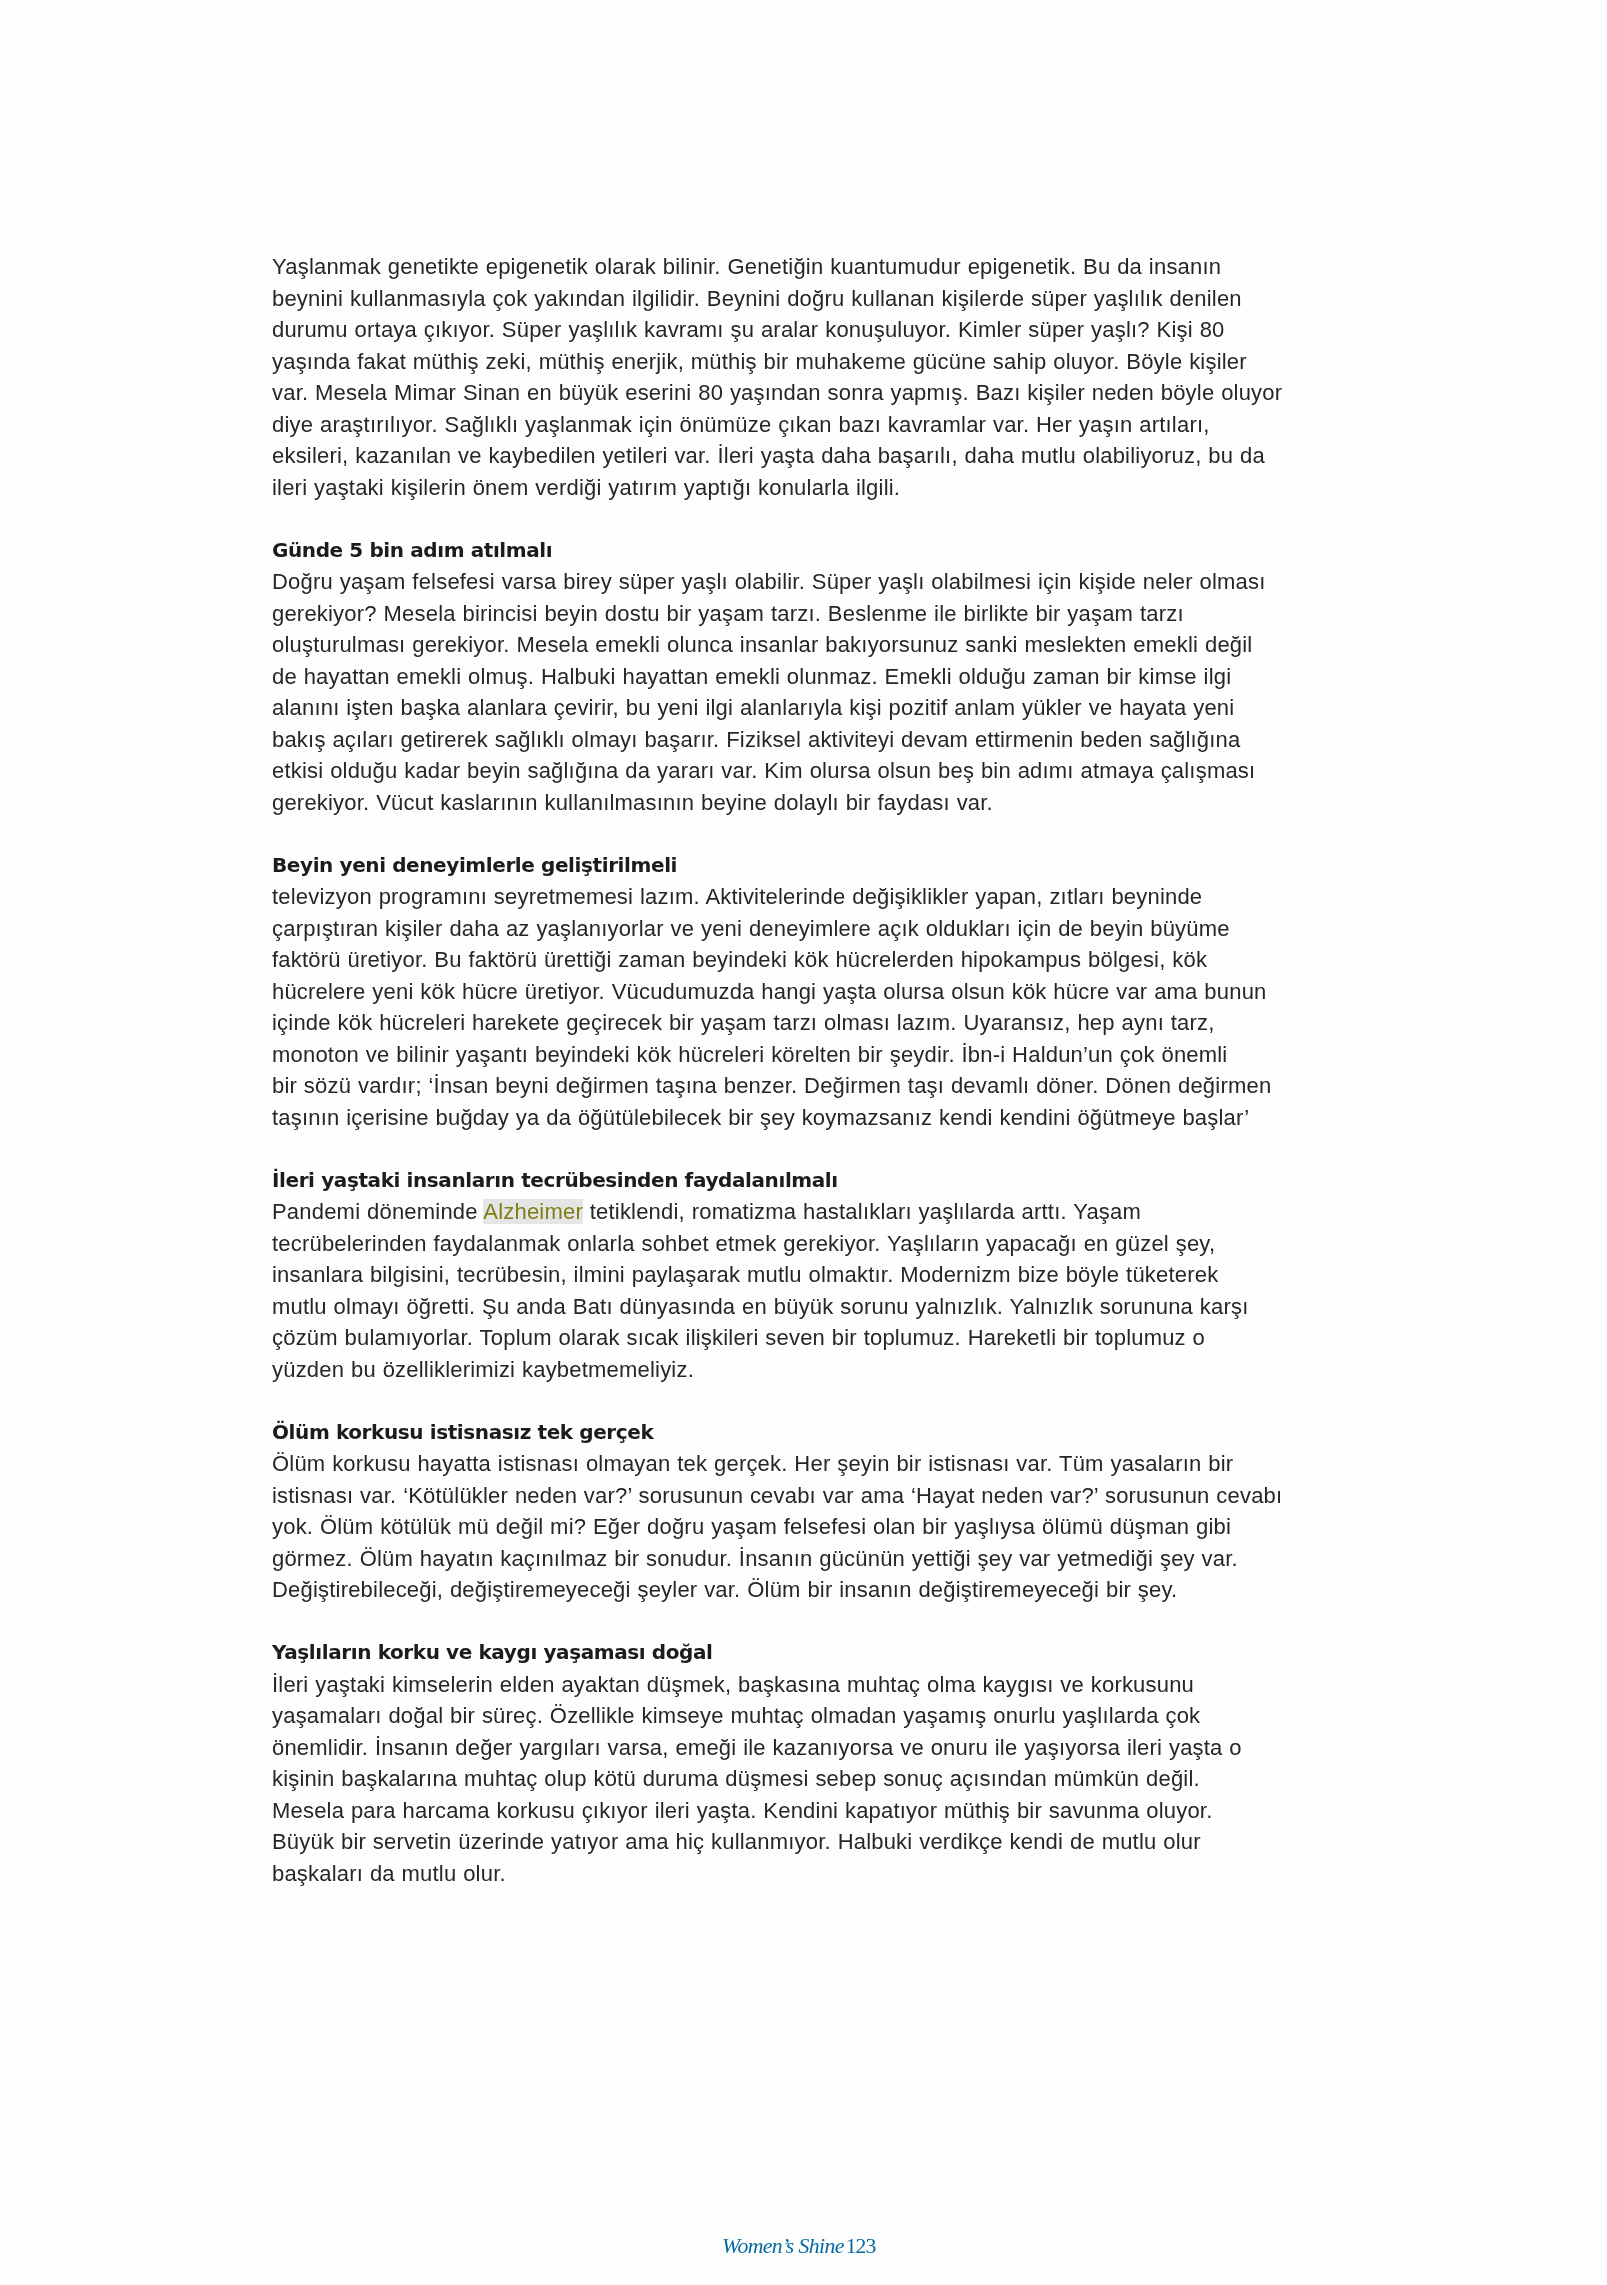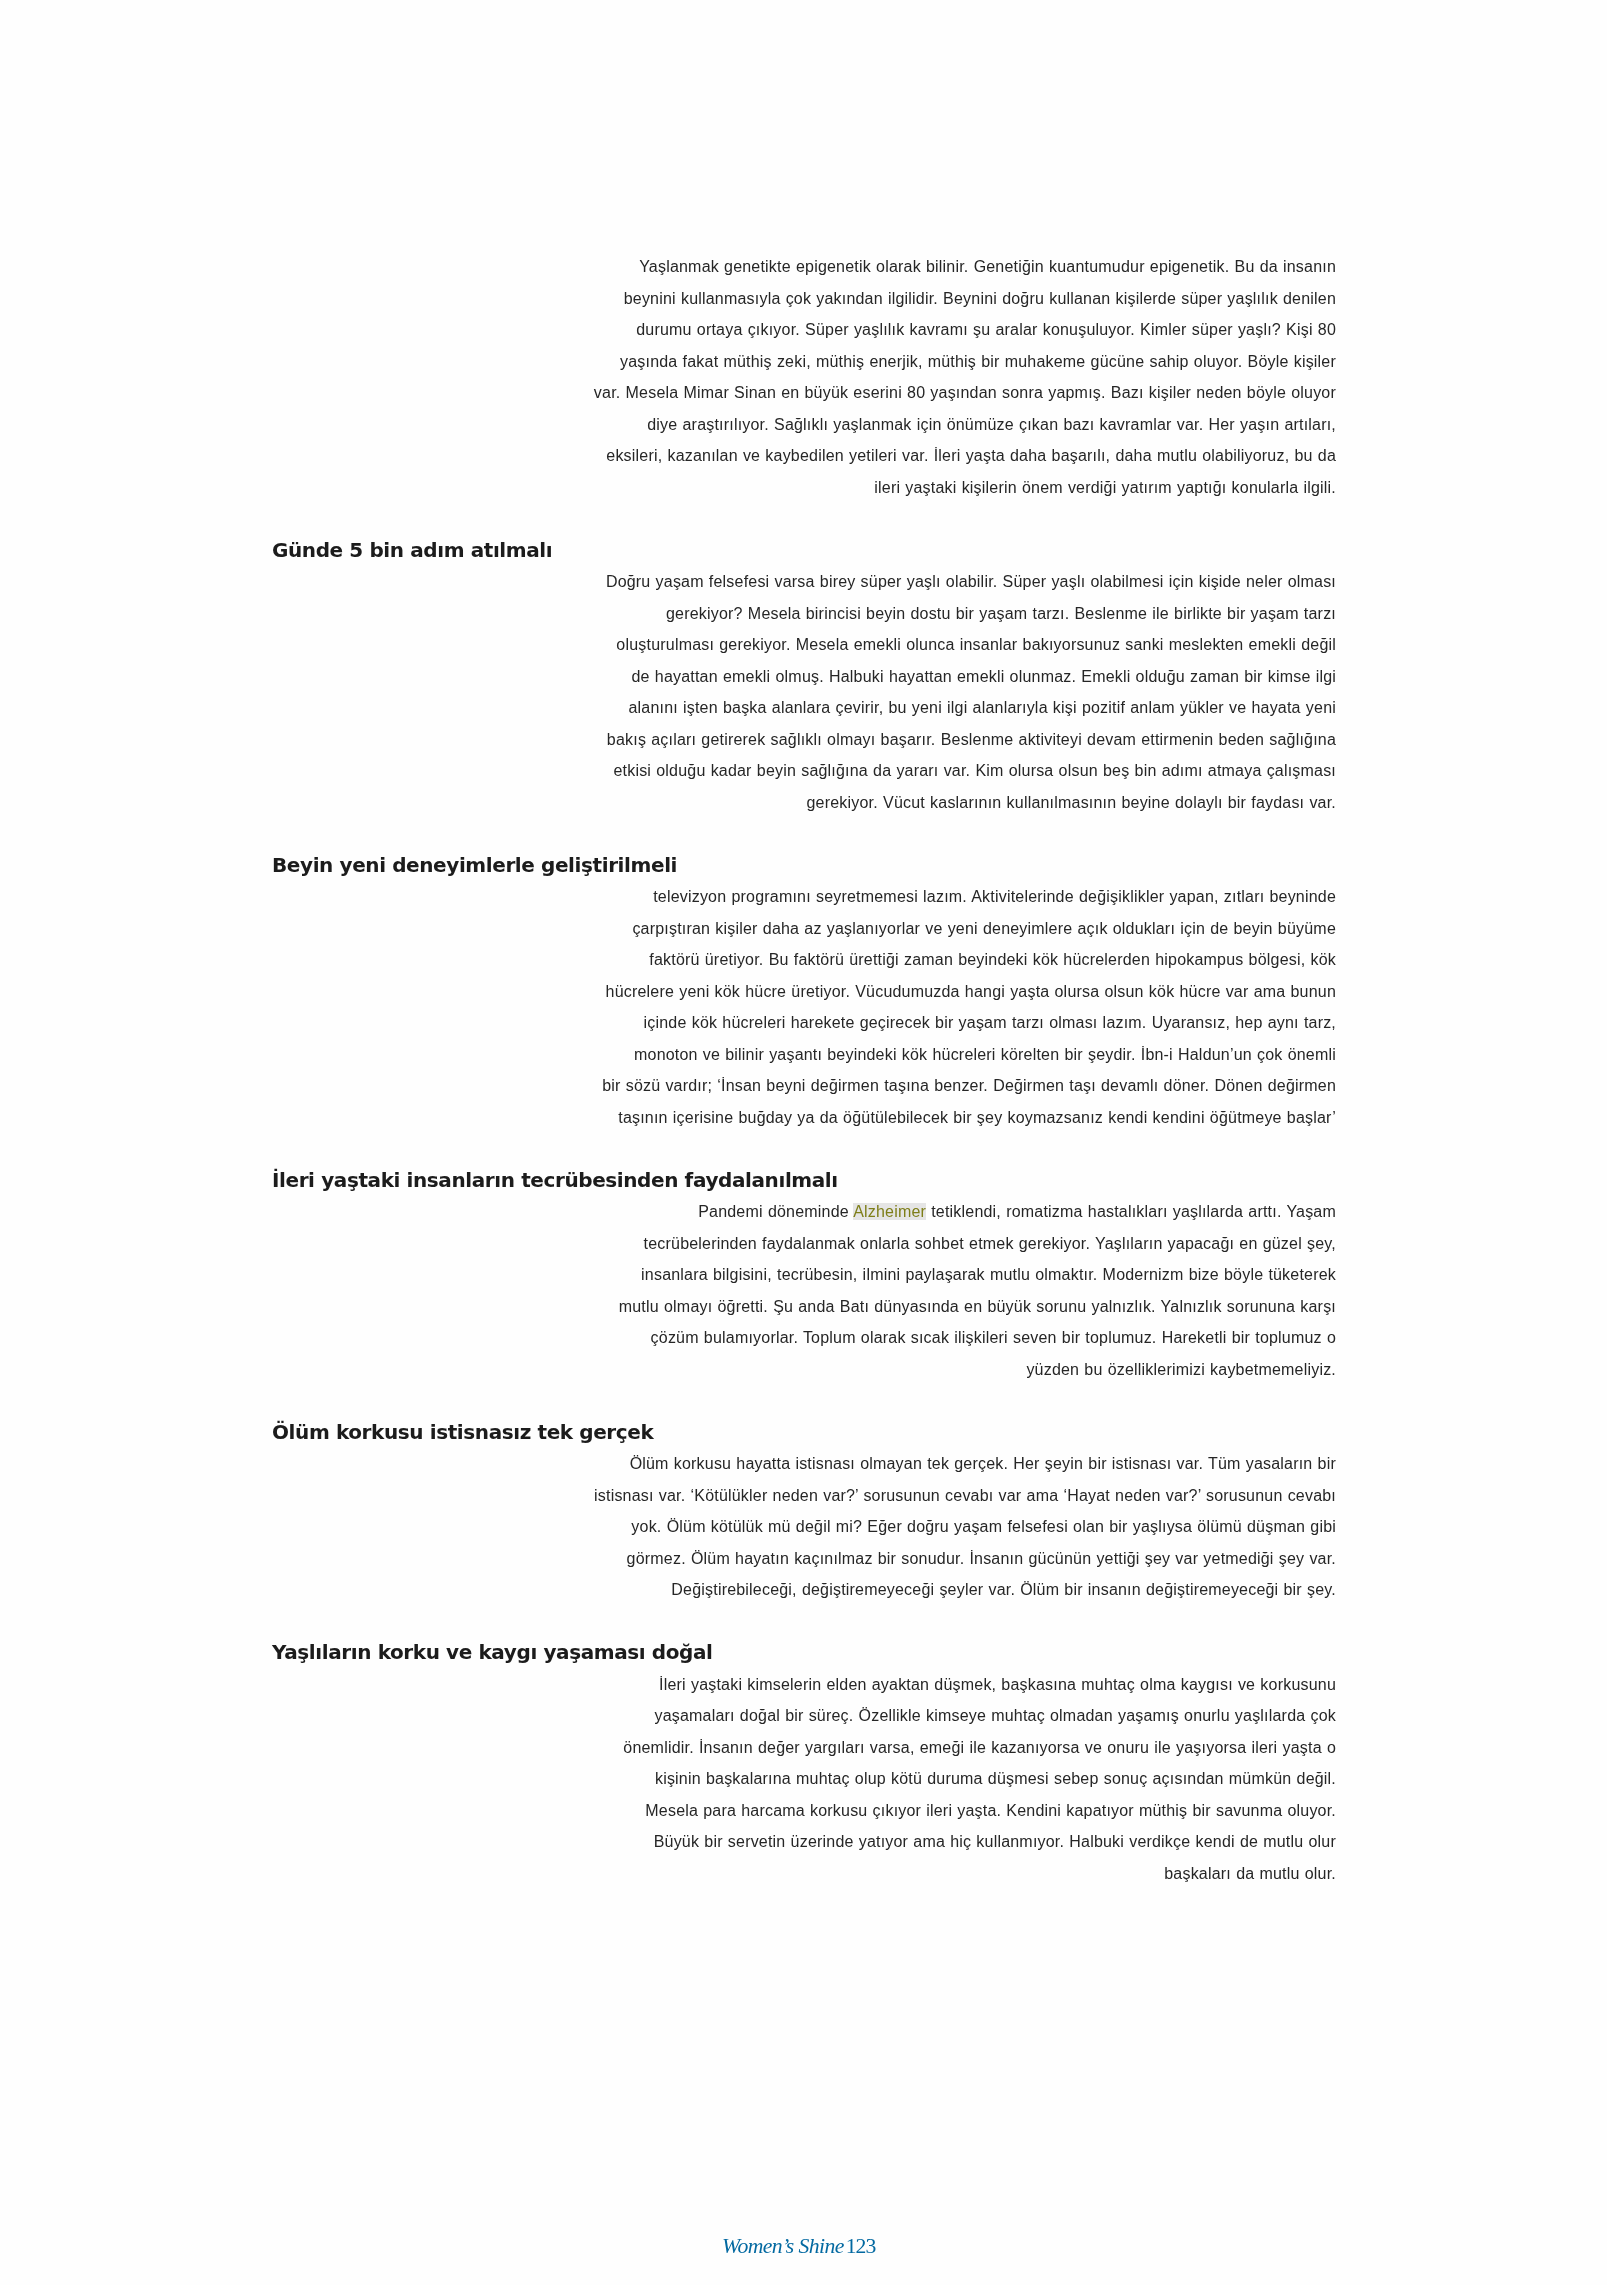--- a/index.html
+++ b/index.html
@@ -29,28 +29,27 @@
     font-family: "DejaVu Sans", sans-serif;
     font-weight: bold;
     font-size: 20px;
     line-height: 31.5px;
     height: 31.5px;
     letter-spacing: -0.4px;
     color: #1c1c1c;
     white-space: nowrap;
   }
   .line {
-    font-size: 16px;
+    font-size: 22px;
     line-height: 31.5px;
     height: 31.5px;
     letter-spacing: 0.2px;
     word-spacing: 0.5px;
     white-space: nowrap;
     color: #262626;
-    text-align: right;
   }
   .hl {
     background: #e5e5e5;
     color: #7e7e18;
   }
   .footer {
     position: absolute;
     left: 722px;
     top: 2234px;
     font-family: "Liberation Serif", serif;
@@ -79,21 +78,21 @@
       <div class="line">ileri yaştaki kişilerin önem verdiği yatırım yaptığı konularla ilgili.</div>
     </div>
 
     <div class="section">
       <div class="heading">Günde 5 bin adım atılmalı</div>
       <div class="line">Doğru yaşam felsefesi varsa birey süper yaşlı olabilir. Süper yaşlı olabilmesi için kişide neler olması</div>
       <div class="line">gerekiyor? Mesela birincisi beyin dostu bir yaşam tarzı. Beslenme ile birlikte bir yaşam tarzı</div>
       <div class="line">oluşturulması gerekiyor. Mesela emekli olunca insanlar bakıyorsunuz sanki meslekten emekli değil</div>
       <div class="line">de hayattan emekli olmuş. Halbuki hayattan emekli olunmaz. Emekli olduğu zaman bir kimse ilgi</div>
       <div class="line">alanını işten başka alanlara çevirir, bu yeni ilgi alanlarıyla kişi pozitif anlam yükler ve hayata yeni</div>
-      <div class="line">bakış açıları getirerek sağlıklı olmayı başarır. Beslenme aktiviteyi devam ettirmenin beden sağlığına</div>
+      <div class="line">bakış açıları getirerek sağlıklı olmayı başarır. Fiziksel aktiviteyi devam ettirmenin beden sağlığına</div>
       <div class="line">etkisi olduğu kadar beyin sağlığına da yararı var. Kim olursa olsun beş bin adımı atmaya çalışması</div>
       <div class="line">gerekiyor. Vücut kaslarının kullanılmasının beyine dolaylı bir faydası var.</div>
     </div>
 
     <div class="section">
       <div class="heading">Beyin yeni deneyimlerle geliştirilmeli</div>
       <div class="line">televizyon programını seyretmemesi lazım. Aktivitelerinde değişiklikler yapan, zıtları beyninde</div>
       <div class="line">çarpıştıran kişiler daha az yaşlanıyorlar ve yeni deneyimlere açık oldukları için de beyin büyüme</div>
       <div class="line">faktörü üretiyor. Bu faktörü ürettiği zaman beyindeki kök hücrelerden hipokampus bölgesi, kök</div>
       <div class="line">hücrelere yeni kök hücre üretiyor. Vücudumuzda hangi yaşta olursa olsun kök hücre var ama bunun</div>

